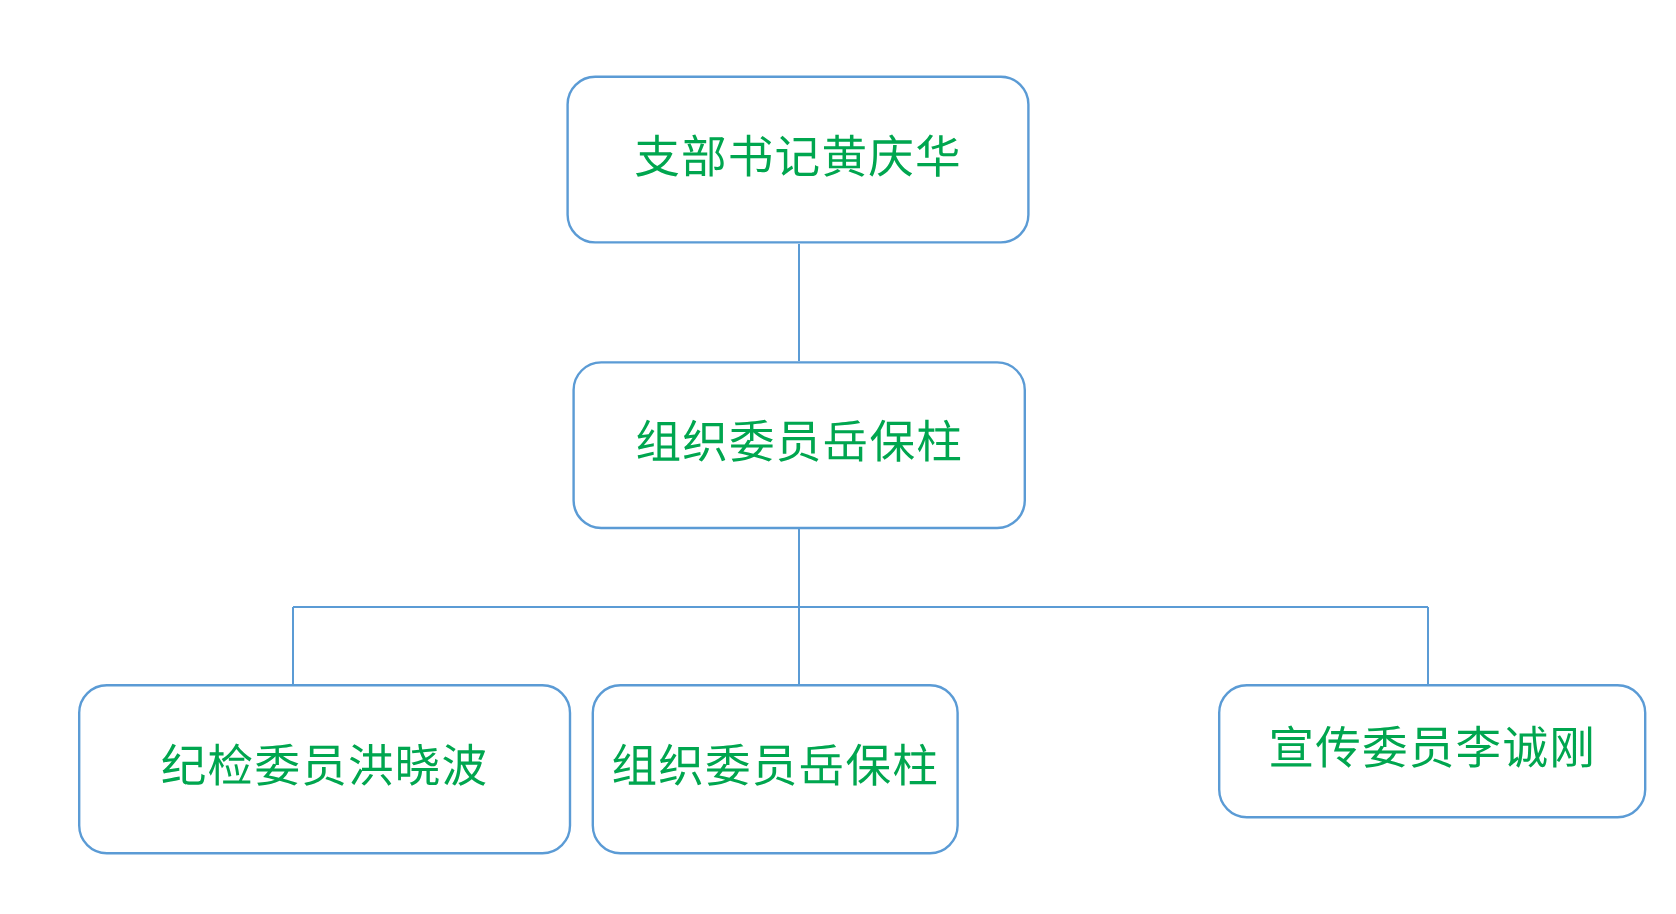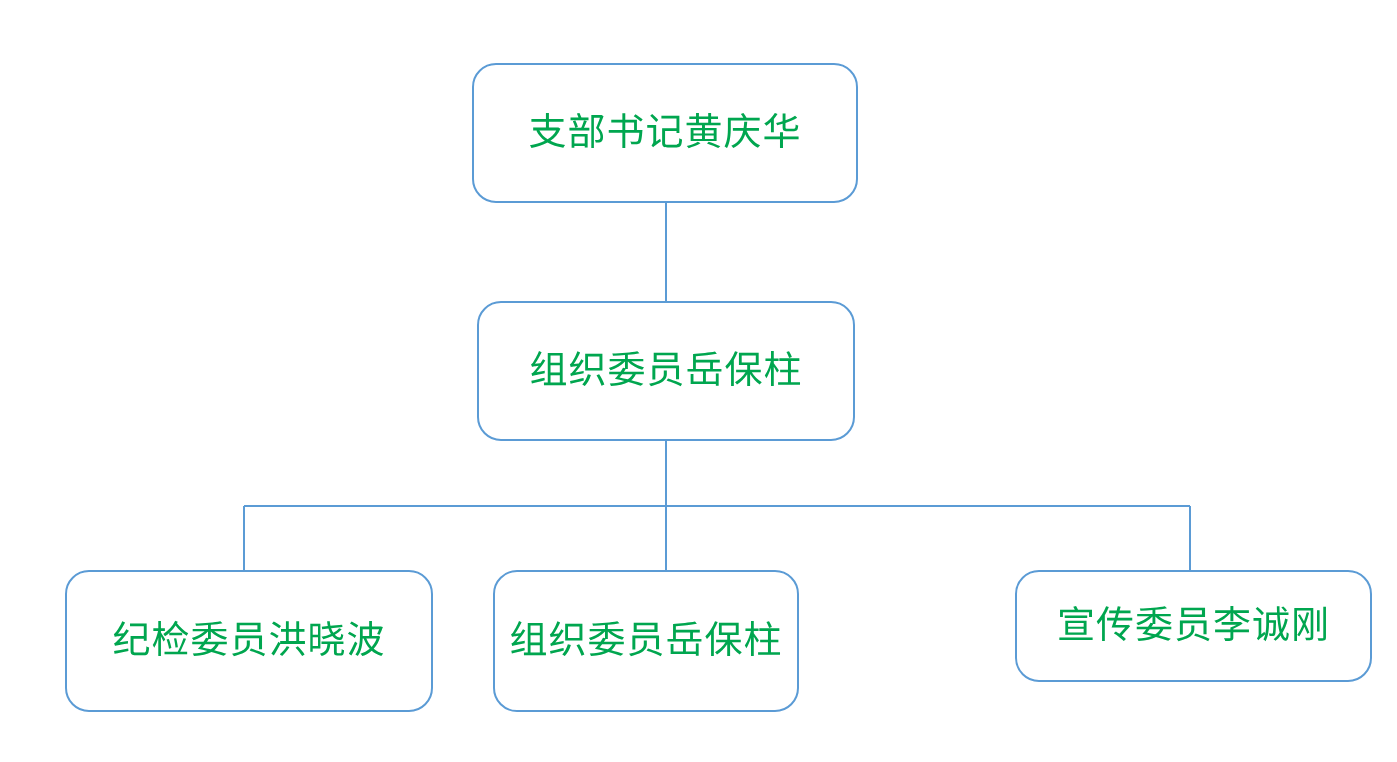--- a/index.html
+++ b/index.html
@@ -55,21 +55,21 @@
   #node-deputy-secretary {
     left: 477px;
     top: 301px;
     width: 378px;
     height: 140px;
   }
   
   #node-discipline-member {
     left: 65px;
     top: 570px;
-    width: 368px;
+    width: 411px;
     height: 142px;
     text-align: center;
   }
   #node-organization-member {
     left: 493px;
     top: 570px;
     width: 306px;
     height: 142px;
   }
   #node-publicity-member {

